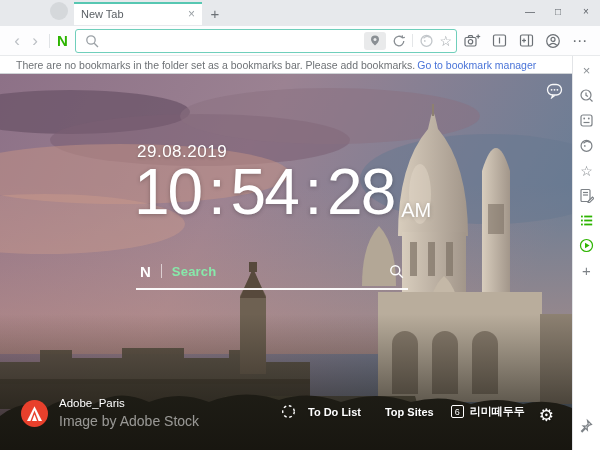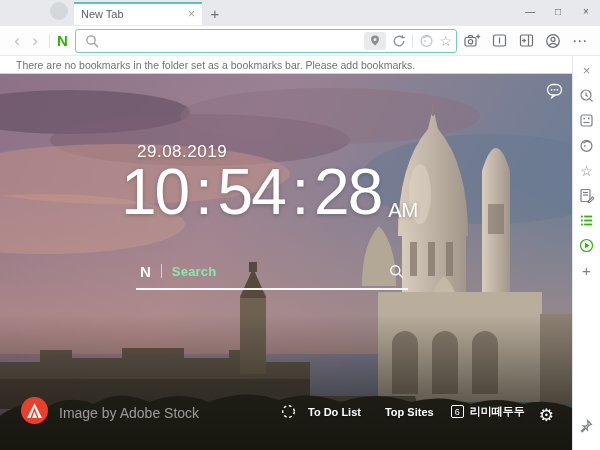--- a/index.html
+++ b/index.html
@@ -50,21 +50,21 @@
   .bookmarkbar a { color:#4a74d8; text-decoration:none; margin-left:2px; cursor:pointer; }
 
   
   .content { flex:1; position:relative; overflow:hidden; background:#6a6a72; }
   .bg { position:absolute; inset:0; width:100%; height:100%; display:block; }
 
   .feedback { position:absolute; top:9px; right:9px; color:#fff; opacity:.95; cursor:pointer; }
 
   .date { position:absolute; left:137px; top:68px; color:#fff; font-size:17px; letter-spacing:.5px;
     text-shadow:0 1px 3px rgba(0,0,0,.25); }
-  .clock { position:absolute; left:121px; top:86px; display:flex; align-items:flex-end; color:#fff;
+  .clock { position:absolute; left:134px; top:86px; display:flex; align-items:flex-end; color:#fff;
     text-shadow:0 1px 4px rgba(0,0,0,.25); }
   .clock .time { font-size:64px; line-height:1; letter-spacing:-2px; word-spacing:-9px; font-weight:400; }
   .clock .ampm { font-size:20px; line-height:1; margin:0 0 4px 7px; letter-spacing:0; }
 
   .searchbox { position:absolute; left:136px; top:186px; width:272px; height:30px;
     border-bottom:2px solid rgba(255,255,255,.95); display:flex; align-items:center;
     padding:0 4px 6px 4px; cursor:text; }
   .s-logo { color:#fff; font-weight:800; font-size:15px; }
   .s-div { width:1px; height:14px; background:rgba(255,255,255,.6); margin:0 10px; }
   .s-ph { flex:1; color:#86efac; font-size:13px; font-weight:700; opacity:.95; letter-spacing:.2px; }
@@ -188,20 +188,21 @@
       </svg>
     </span>
     <span class="tool-icon more-glyph">⋯</span>
   </div>
 
   <div class="lower">
     <div class="main">
 
       <div class="bookmarkbar">
         <span>There are no bookmarks in the folder set as a bookmarks bar. Please add bookmarks.</span>
+        <a>Go to bookmark manager</a>
       </div>
 
       <div class="content">
 
         <svg class="bg" viewBox="0 0 572 376" preserveAspectRatio="none">
           <defs>
             <linearGradient id="sky" x1="0" y1="0" x2="1" y2="0.35">
               <stop offset="0" stop-color="#8d7187"></stop>
               <stop offset="0.45" stop-color="#9b8292"></stop>
               <stop offset="1" stop-color="#6a7d95"></stop>
@@ -291,20 +292,21 @@
         <div class="attribution">
           <span>
             <svg class="ic" width="27" height="27" viewBox="0 0 27 27">
               <circle cx="13.5" cy="13.5" r="13.5" fill="#e8402c"></circle>
               <path d="M13.5 6.2 21 21H6Z" fill="#fff"></path>
               <path d="M13.5 10.5 17.6 21H9.4Z" fill="#e8402c"></path>
               <path d="M13.5 14.2 16 21h-5Z" fill="#fff"></path>
             </svg>
           </span>
           <span>
+            <div class="attr-title">Adobe_Paris</div>
             <div class="attr-sub">Image by Adobe Stock</div>
           </span>
         </div>
 
         <div class="bottom-menu">
           <span class="shuffle">
             <svg class="ic" width="15" height="15" viewBox="0 0 15 15" fill="none" stroke="currentColor" stroke-width="1.4">
               <circle cx="7.5" cy="7.5" r="5.8" stroke-dasharray="2.7 2.7"></circle>
             </svg>
           </span>

